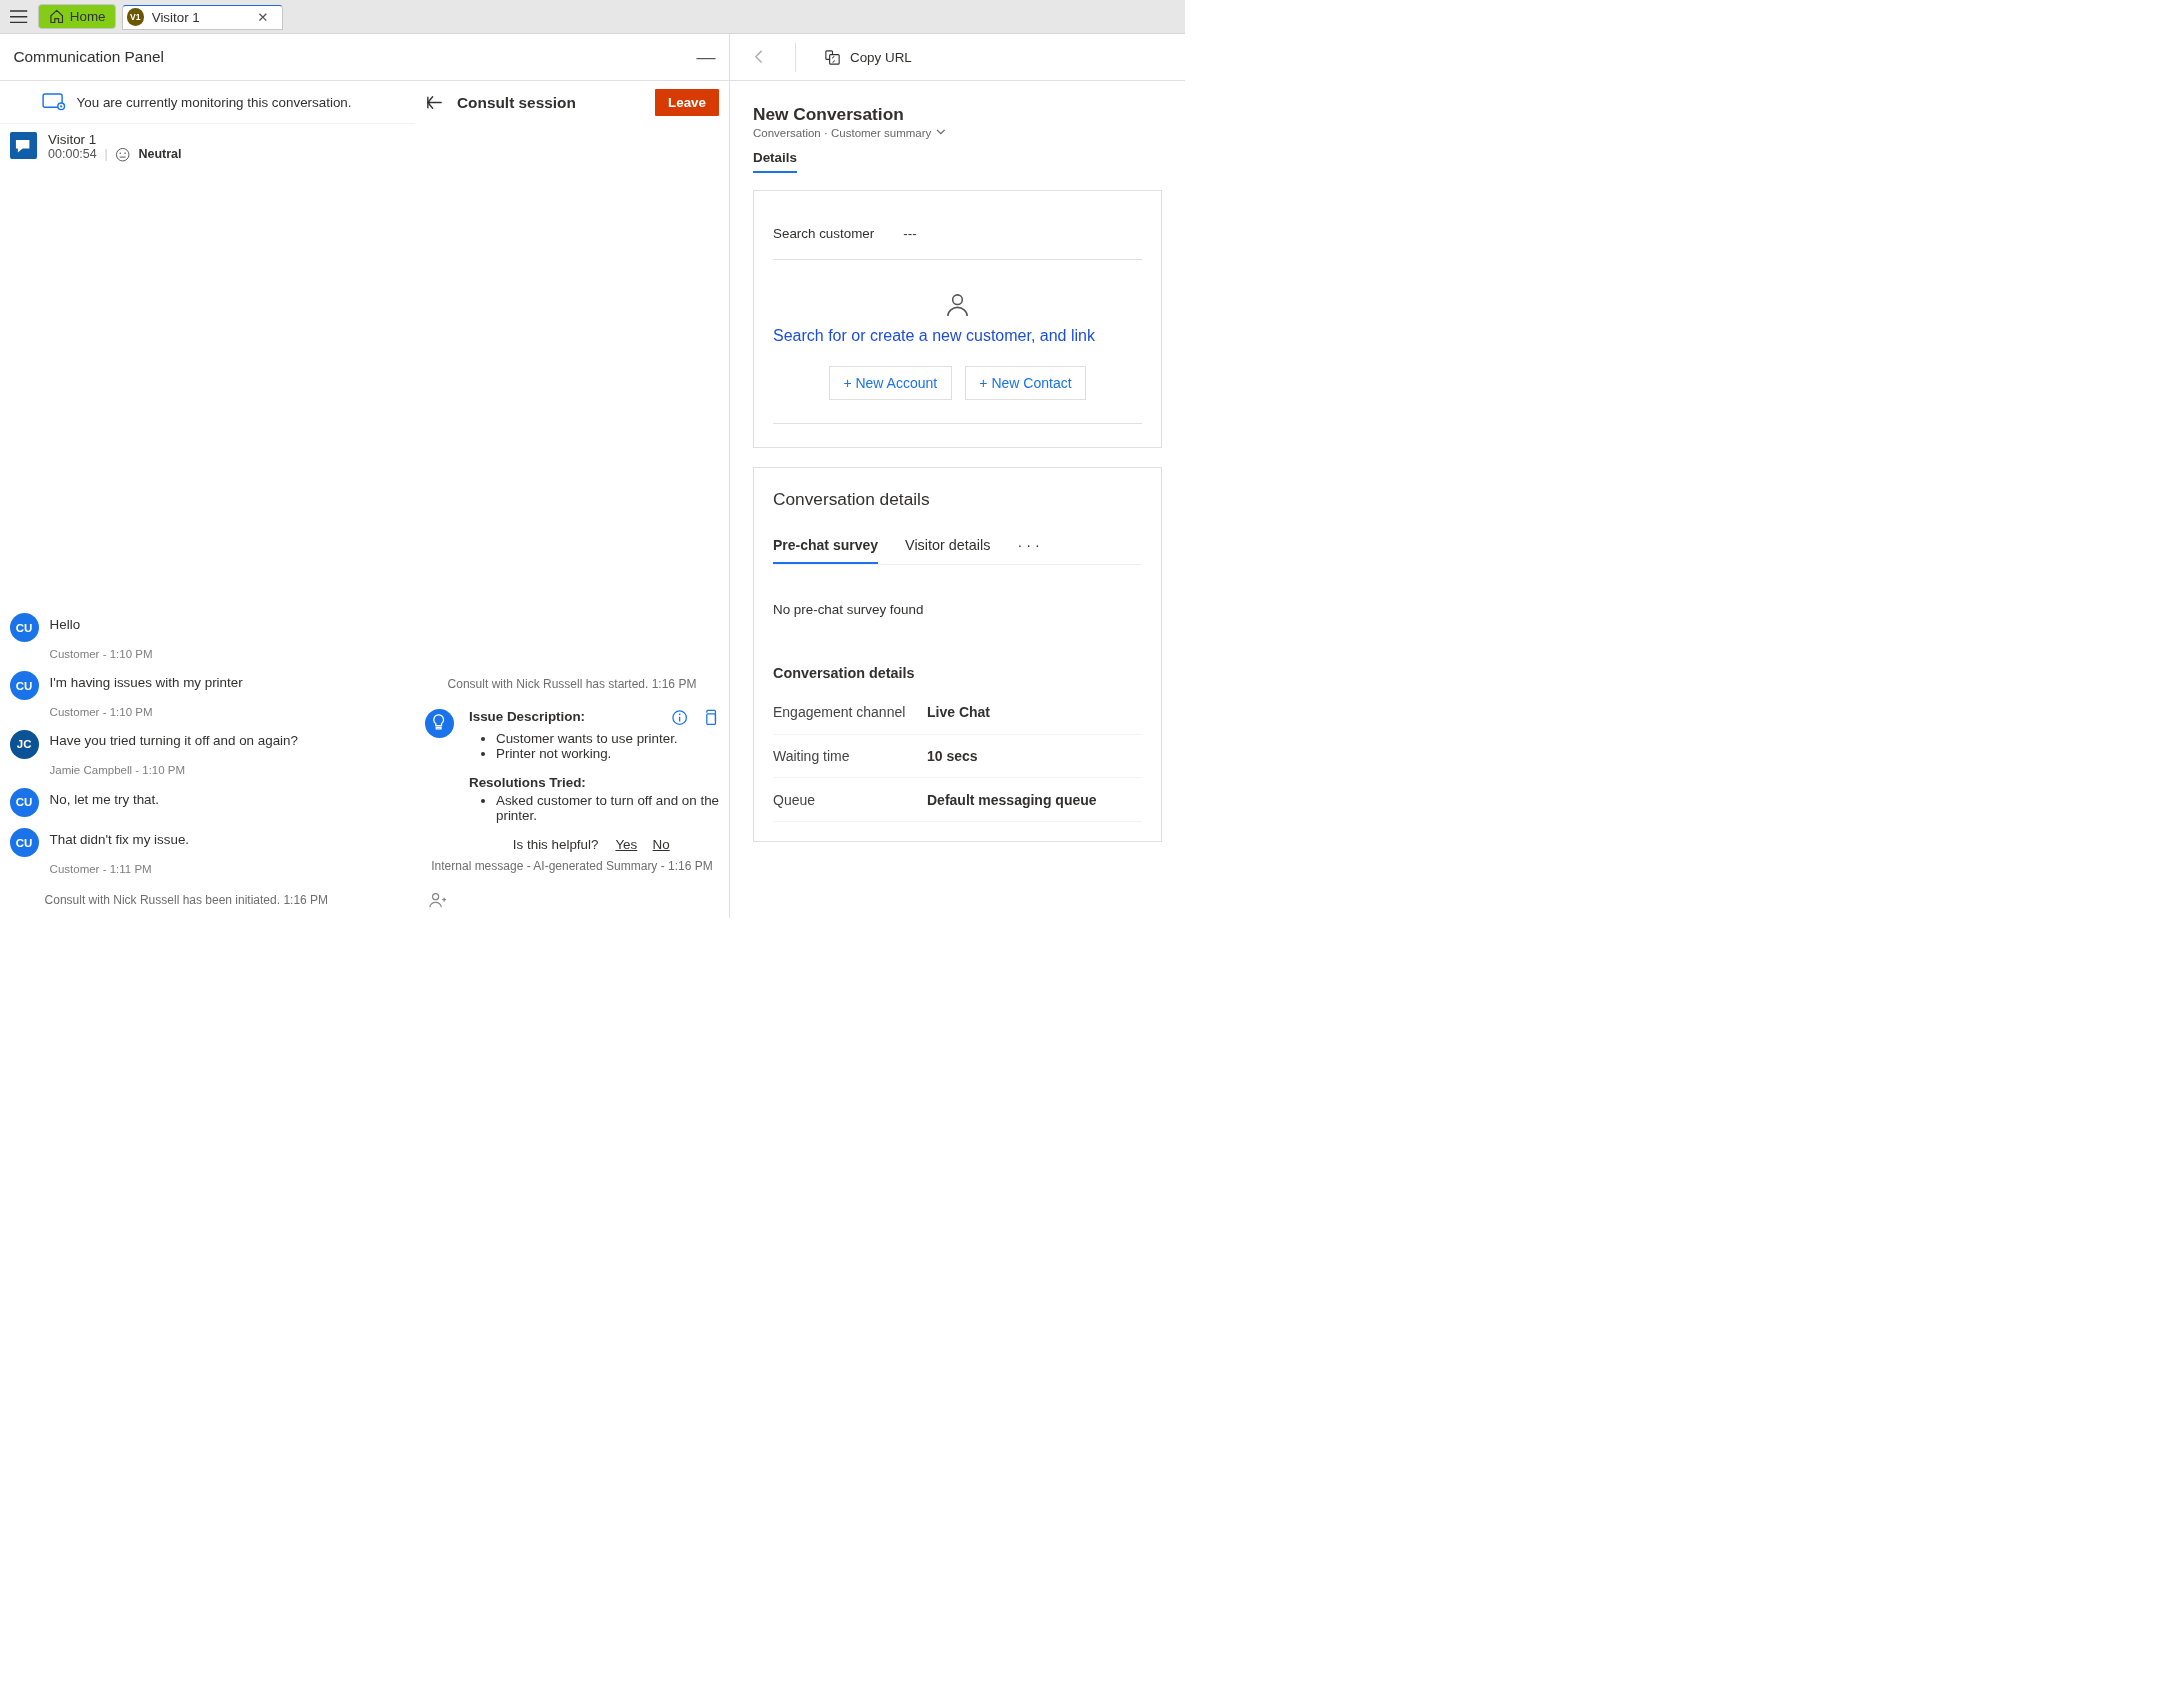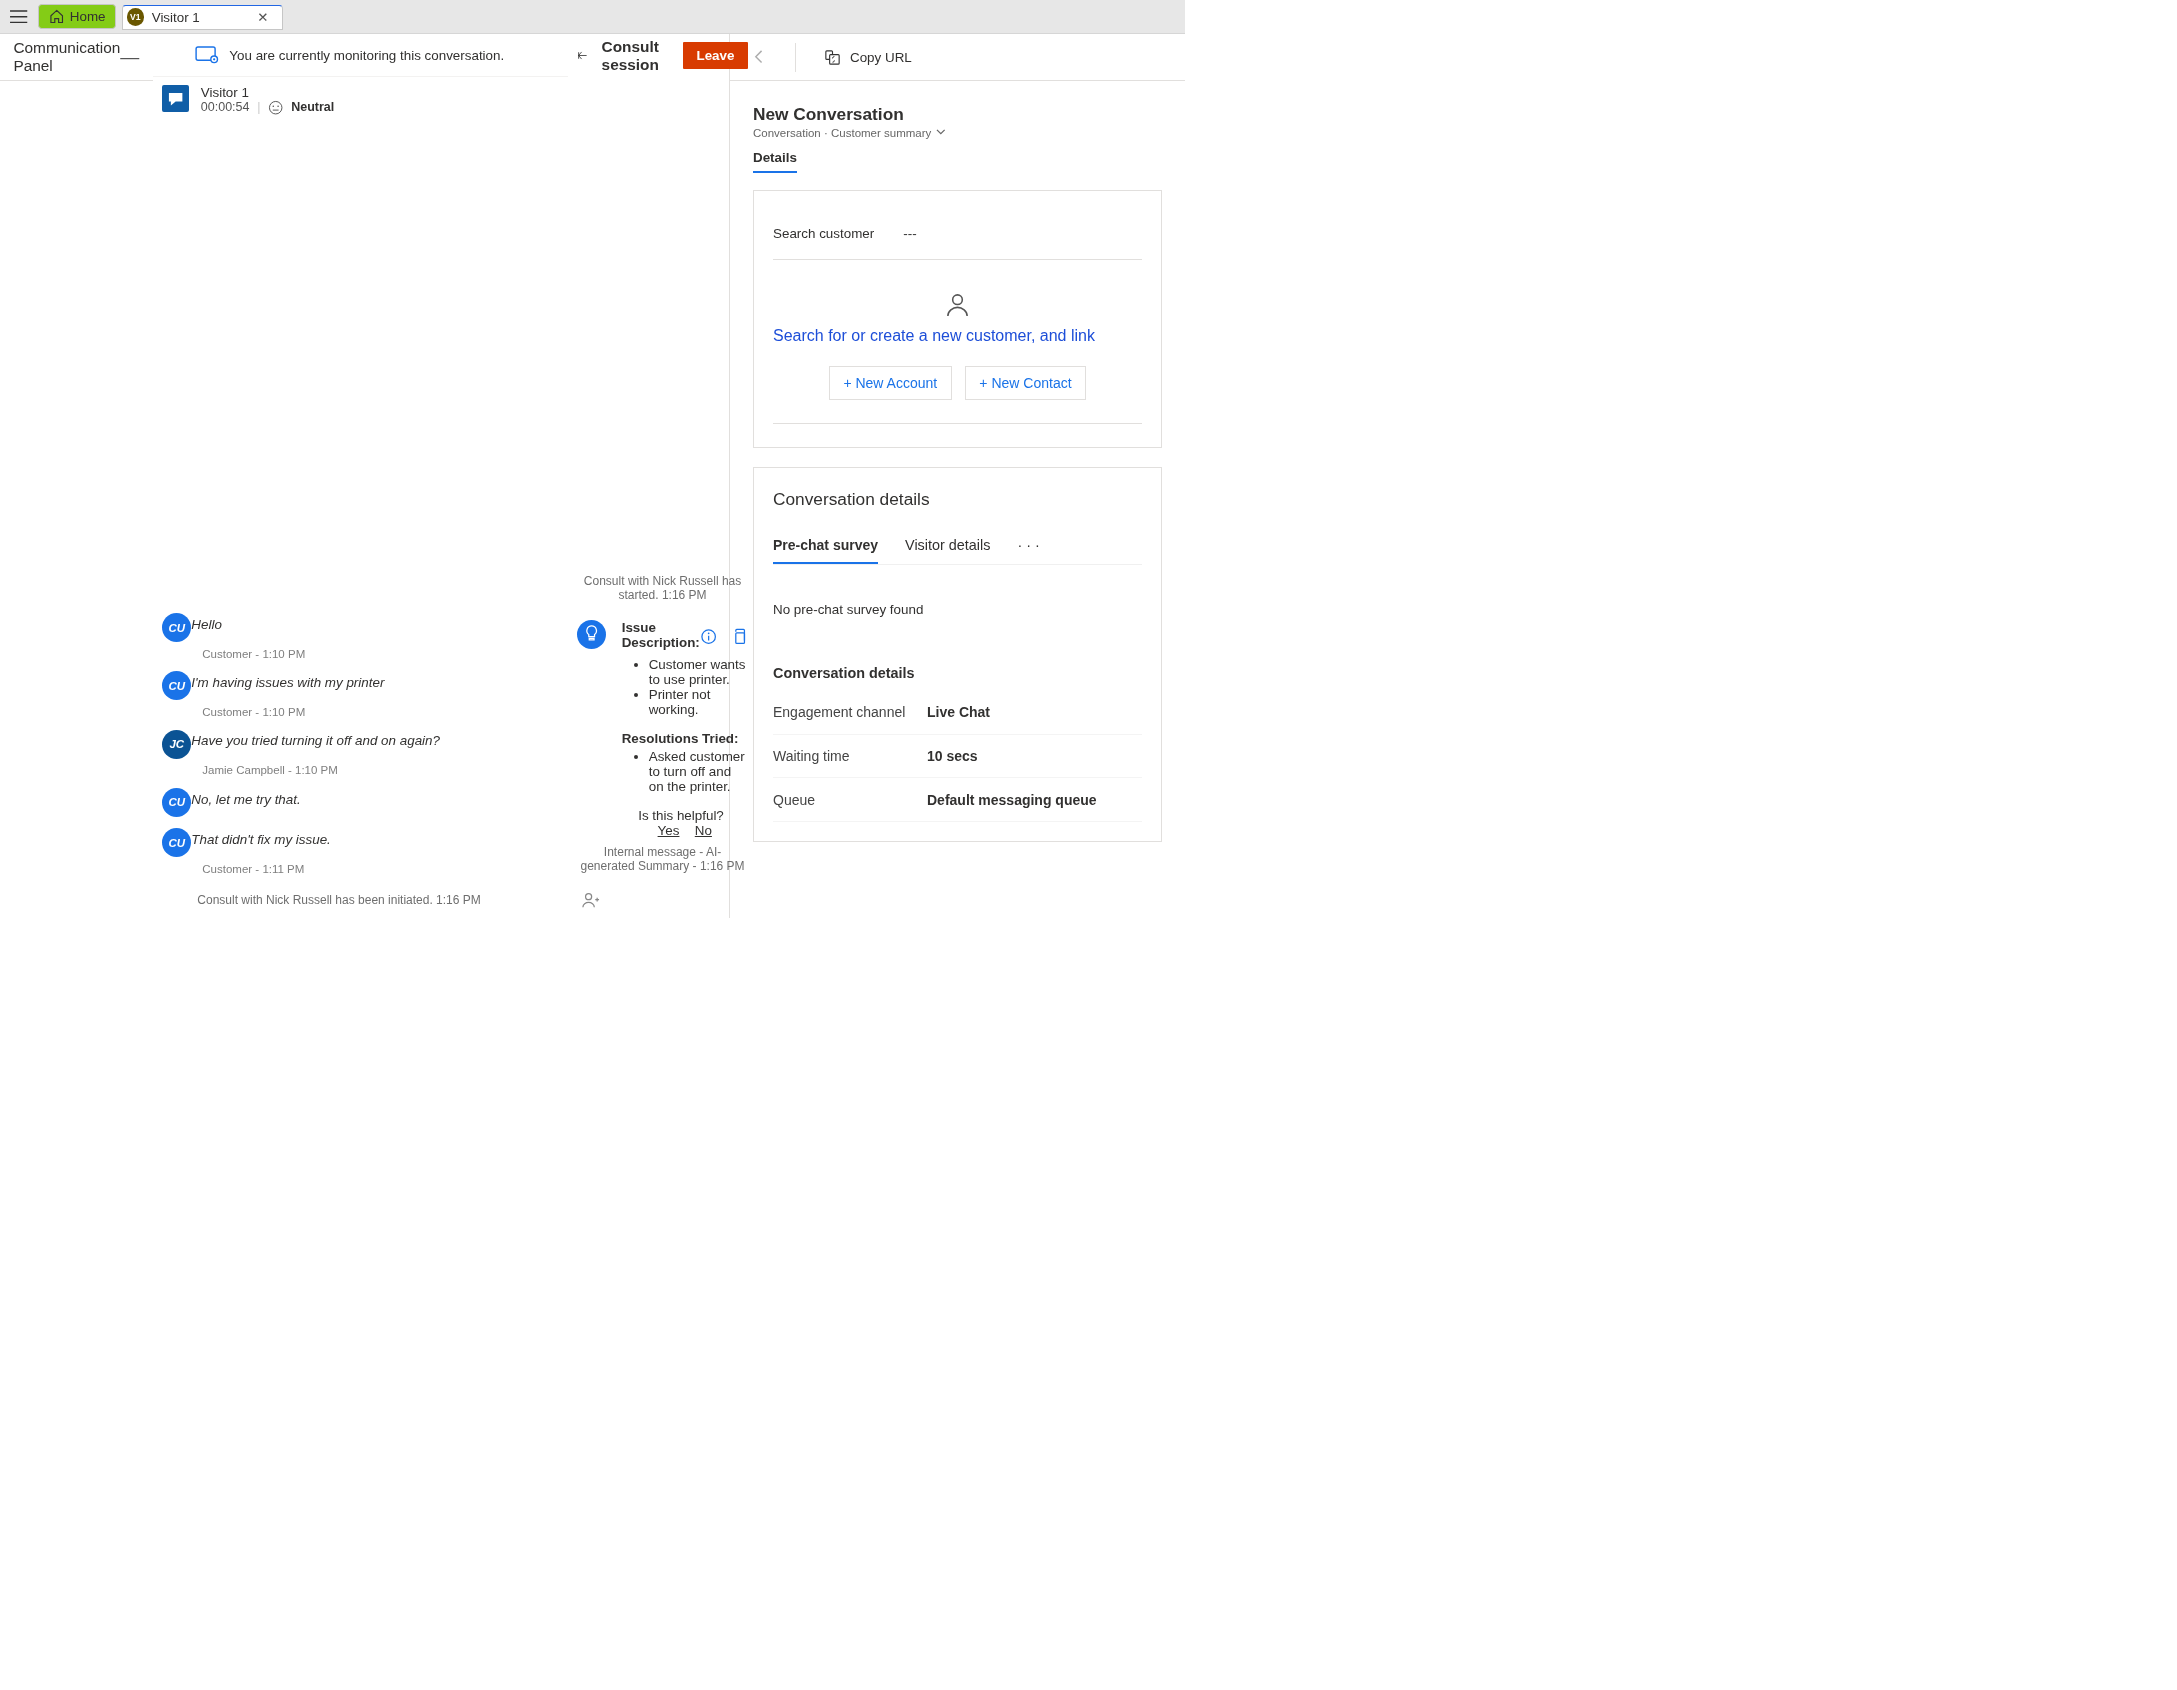--- a/index.html
+++ b/index.html
@@ -4,35 +4,35 @@
 <style>
   * { box-sizing: border-box; margin: 0; padding: 0; }
   body { font-family: "Segoe UI", -apple-system, sans-serif; font-size: 13.4px; color: #323130; background: #fff; width: 1185px; }
   .top-bar { height: 34px; background: #e7e7e7; display: flex; align-items: center; border-bottom: 1px solid #d6d6d6; }
   .hamburger { width: 38px; display: flex; align-items: center; justify-content: center; }
   .home-tab { display: flex; align-items: center; gap: 5.8px; padding: 3.8px 9.6px; border: 1px solid #c6c6c6; border-radius: 3.8px; background: #84cc16; margin-right: 5.8px; cursor: pointer; }
   .session-tab { display: flex; align-items: center; gap: 7.7px; padding: 3.8px 9.6px 3.8px 3.8px; border: 1px solid #c6c6c6; border-top: 1.9px solid #2266e3; border-radius: 3.8px 3.8px 0 0; background: #fff; height: 25px; margin-top:1px; cursor: pointer;}
   .tab-badge { width: 17.3px; height: 17.3px; border-radius: 50%; background: #6a5700; color: #fff; font-size: 8.6px; display: flex; align-items: center; justify-content: center; font-weight:600;}
   .tab-close { color:#555; padding: 0 3.8px; margin-left: 46px; }
   .main { display: flex; height: 884px; }
-  .left-pane { width: 730px; border-right: 1px solid #e1dfdd; display: flex; flex-direction: row; }
+  .left-pane { width: 730px; border-right: 1px solid #e1dfdd; display: flex; flex-direction: column; }
   .comm-header { height: 47px; display: flex; align-items: center; justify-content: space-between; padding: 0 13.4px; border-bottom: 1px solid #e1dfdd; }
   .comm-title { font-size: 15.4px; }
   .monitor-row { height: 43px; display: flex; align-items: center; padding: 0 42px; gap: 9.6px; border-bottom: 1px solid #f3f2f1; }
   .columns { display: flex; flex: 1; min-height: 0; }
   .chat-col { width: 415px; display: flex; flex-direction: column; padding-top: 0; }
   .consult-col { flex: 1; display: flex; flex-direction: column; border-left: 0;}
   .consult-header { height: 43px; display: flex; align-items: center; padding: 0 9.6px; gap: 13.4px; }
   .leave-btn { margin-left: auto; background: #d83b01; color: #fff; border: none; padding: 5.8px 13.4px; font-size: 13.4px; font-weight:600; cursor: pointer; border-radius:1px;}
   .session-info { display: flex; align-items: flex-start; gap: 11.5px; padding: 7.7px 9.6px; }
   .chat-icon { width: 27px; height: 27px; background: #105ea7; border-radius: 1.9px; display:flex;align-items:center;justify-content:center;}
   .status-row { display: flex; align-items: center; gap: 7.7px; color: #555; font-size: 12.5px; }
   .chat-scroll { flex: 1; overflow-y: auto; padding: 0 9.6px 7.7px 9.6px; display: flex; flex-direction: column; }
   .chat-spacer { flex: 1; }
-  .msg { display: flex; gap: 0; margin-top: 11.5px; font-style: italic; }
+  .msg { display: flex; gap: 11px; margin-top: 11.5px; }
   .avatar { width: 29px; height: 29px; border-radius: 50%; background: #1A73E8; color: #fff; font-size: 11.5px; display: flex; align-items: center; justify-content: center; font-weight:600;}
   .avatar.jc { background: #0b5394; }
   .msg-body { padding-top: 3.8px; }
   .meta { font-size: 11.5px; color: #7f7f7f; margin: 5.8px 0 0 40px; }
   .sys-line { font-size: 12px; color: #6e6e6e; text-align: left; margin: 17.3px 0 3.8px 35px; }
   .consult-scroll { flex: 1; overflow-y: auto; display: flex; flex-direction: column; padding: 0 9.6px; }
   .consult-spacer { flex: 1; }
   .consult-sys { font-size: 12px; color: #6e6e6e; text-align: center; margin: 7.7px 0 17.3px; }
   .ai-card-row { display: flex; gap: 15.4px; }
   .bulb { width: 29px; height: 29px; border-radius: 50%; background: #1a73e8; display:flex;align-items:center;justify-content:center; flex-shrink:0;}

